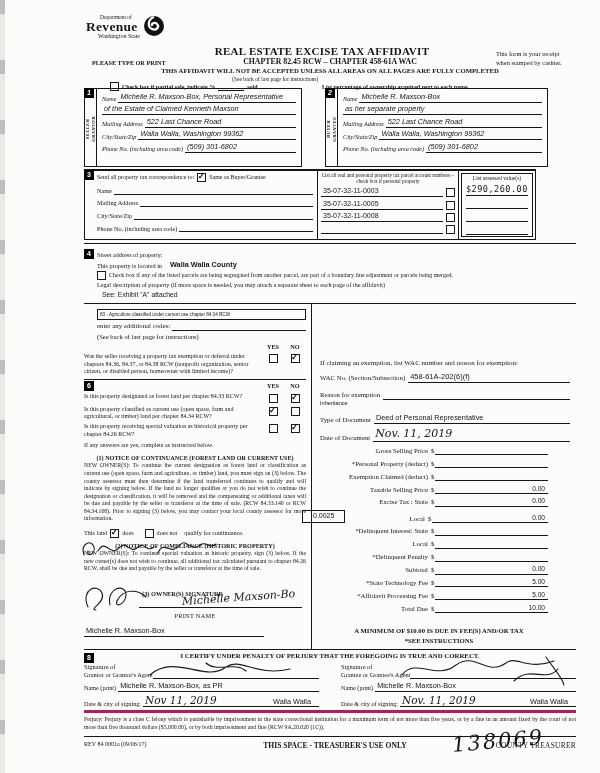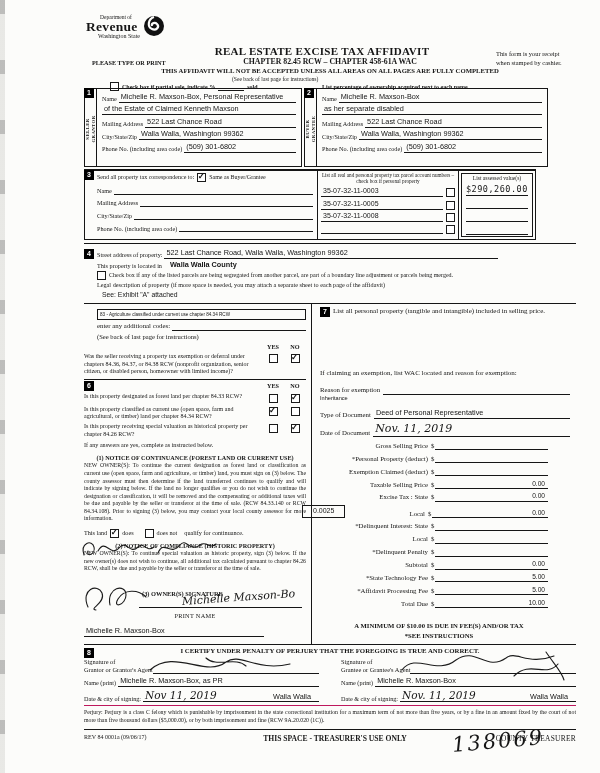--- a/index.html
+++ b/index.html
@@ -25,21 +25,21 @@
   .receipt{position:absolute;right:0px;top:38px;font-size:6.4px;line-height:1.35;width:80px;}
   .warning{position:absolute;left:0;right:0;top:55px;text-align:center;font-weight:bold;font-size:6.7px;}
   .seeback{position:absolute;left:148px;top:63.5px;font-size:5.6px;}
   .partialrow{position:absolute;left:26px;right:0;top:70px;font-size:6px;display:flex;align-items:flex-end;gap:3px;}
   .shortline{display:inline-block;width:26px;border-bottom:1px solid #161616;height:7px;}
   .ownote{margin-left:60px;}
   
   .cb{display:inline-block;width:7px;height:7px;border:1px solid #1a1a1a;vertical-align:-1px;position:relative;background:#fff;flex:none;}
   .cb.checked::after{content:"✓";position:absolute;left:-.5px;top:-3px;font-size:8.5px;font-weight:bold;}
   
-  .row12{display:flex;gap:2px;}
+  .row12{display:flex;gap:23px;font-style:italic;}
   .pbox{border:1px solid #161616;position:relative;min-height:77px;display:flex;}
   .box1{width:216px;}
   .box2{flex:1;margin-right:28px;}
   .secnum{position:absolute;left:-1px;top:-1px;width:10px;height:10px;background:#000;color:#fff;
           font-size:7px;line-height:10px;text-align:center;font-weight:bold;font-family:"Liberation Sans",sans-serif;z-index:2;}
   .sidestrip{width:11px;border-right:1px solid #161616;position:relative;flex:none;}
   .vtext{position:absolute;top:52%;left:50%;transform:translate(-50%,-50%) rotate(-90deg);
          font-size:4.8px;font-weight:bold;letter-spacing:.4px;line-height:1.25;text-align:center;white-space:nowrap;}
   .fields{flex:1;padding:1px 5px 2px 5px;}
   .frow{display:flex;align-items:flex-end;margin-top:2.6px;}
@@ -107,21 +107,21 @@
   .trow{display:flex;align-items:flex-end;margin-top:7px;width:250px;}
   .mrow{display:flex;align-items:flex-end;margin-top:3.4px;width:228px;font-size:6.8px;}
   .mlabel{width:108px;text-align:right;padding-right:3px;white-space:nowrap;}
   .mdollar{margin-right:1px;}
   .mline{flex:1;border-bottom:1px solid #161616;text-align:right;font-family:"Liberation Sans",sans-serif;
          font-size:6.6px;padding:0 3px;min-height:8.5px;}
   .ratewrap{display:flex;align-items:flex-end;justify-content:space-between;width:108px;padding-right:3px;box-sizing:border-box;}
   .ratebox{border:1px solid #161616;font-family:"Liberation Sans",sans-serif;font-size:7px;padding:1px 10px;margin-left:-18px;}
   .minnote{font-weight:bold;text-align:center;font-size:6.7px;margin-top:13px;width:238px;line-height:1.4;}
   
-  .sec8{border-bottom:1px solid #be185d;padding:2px 0 3px 0;position:relative;}
+  .sec8{border-bottom:3px solid #be185d;padding:2px 0 3px 0;position:relative;}
   .certrow{text-align:center;font-weight:bold;font-size:6.8px;position:relative;}
   .sec8 .secnum2{position:absolute;left:0;top:1px;}
   .s8cols{display:flex;gap:22px;margin-top:2px;}
   .s8col{flex:1;position:relative;}
   .siglab{font-size:6.4px;line-height:1.3;white-space:nowrap;}
   .sigrow8{display:flex;align-items:flex-end;}
   .sigsvg{position:absolute;overflow:visible;}
   .d8city{margin-left:auto;font-family:"Liberation Sans",sans-serif;font-size:7.3px;padding-right:6px;text-align:right;}
   
   .perjury{font-size:5.8px;text-align:justify;margin-top:3px;border-bottom:1px solid #161616;padding-bottom:4px;line-height:1.35;}
@@ -208,21 +208,21 @@
           <div class="vtext">
             <span>BUYER</span><br><span>GRANTEE</span>
           </div>
         </div>
         <div class="fields">
           <div class="frow">
               <span class="flabel">Name</span>
             <span class="fill">Michelle R. Maxson-Box</span>
             </div>
           <div class="frow">
-              <span class="fill">as her separate disabled</span>
+              <span class="fill">as her separate property</span>
             </div>
           <div class="frow">
               <span class="flabel">Mailing Address</span>
             <span class="fill">522 Last Chance Road</span>
             </div>
           <div class="frow">
               <span class="flabel">City/State/Zip</span>
             <span class="fill">Walla Walla, Washington 99362</span>
             </div>
           <div class="frow">
@@ -285,21 +285,20 @@
           <div class="vrow"></div>
           <div class="vrow"></div>
         </div>
       </div>
     </div>
 
     <div class="sec4">
       <div class="s4row">
         <span class="secnum2">4</span>
         <span class="flabel" style="margin-left:3px">Street address of property:</span>
-        <span class="fill" style="max-width:330px">522 Last Chance Road, Walla Walla, Washington 99362</span>
       </div>
       <div class="s4row indent">
         <span class="flabel">This property is located in</span>
         <span class="sans b" style="font-size:7.3px;margin-left:6px">Walla Walla County</span>
       </div>
       <div class="s4row indent" style="align-items:center;gap:3px">
         <span class="cb"></span>
         <span style="font-size:6px">Check box if any of the listed parcels are being segregated from another parcel, are part of a boundary line adjustment or parcels being merged.</span>
       </div>
       <div class="s4row indent">
@@ -395,26 +394,26 @@
           <div class="ownscript script">Michelle Maxson-Bo</div>
           <div class="ownline"></div>
         </div>
         <div class="pnlabel">PRINT NAME</div>
         <div class="pnrow">
           <span class="fill" style="display:block">Michelle R. Maxson-Box</span>
         </div>
       </div>
 
       <div class="colR">
-        <div class="sechead">
-          <span class="secnum2">7</span>
-          <span class="sec7txt" style="max-width:220px">List all personal property (tangible and intangible) included in selling price.</span>
-        </div>
         <div class="spacer7"></div>
-        <div class="claim">If claiming an exemption, list WAC located and reason for exemption:</div>
+        <div class="claim">If claiming an exemption, list WAC number and reason for exemption:</div>
+        <div class="wrow">
+          <span class="wlab">WAC No. (Section/Subsection)</span>
+          <span class="fill mono" style="font-size:7.5px">458-61A-202(6)(f)</span>
+        </div>
         <div class="wrow" style="margin-top:7px">
           <span class="wlab">Reason for exemption</span>
           <span class="fill"></span>
         </div>
         <div class="inherit">Inheritance</div>
         <div class="trow">
           <span class="wlab">Type of Document</span>
           <span class="fill">Deed of Personal Representative</span>
         </div>
         <div class="trow" style="margin-top:4px">

